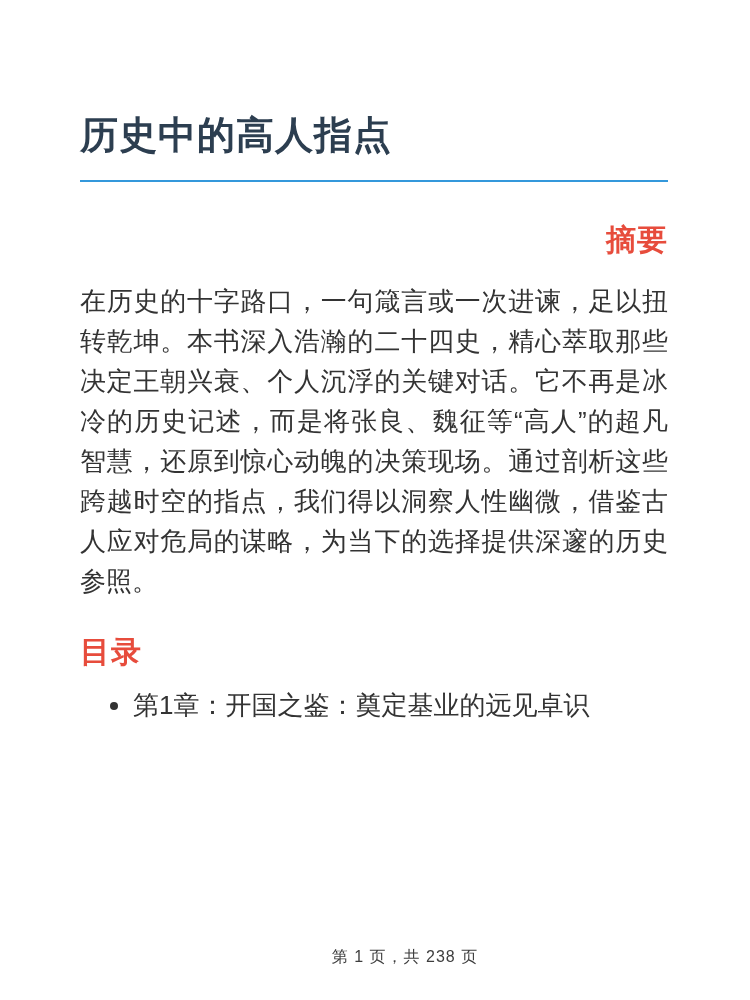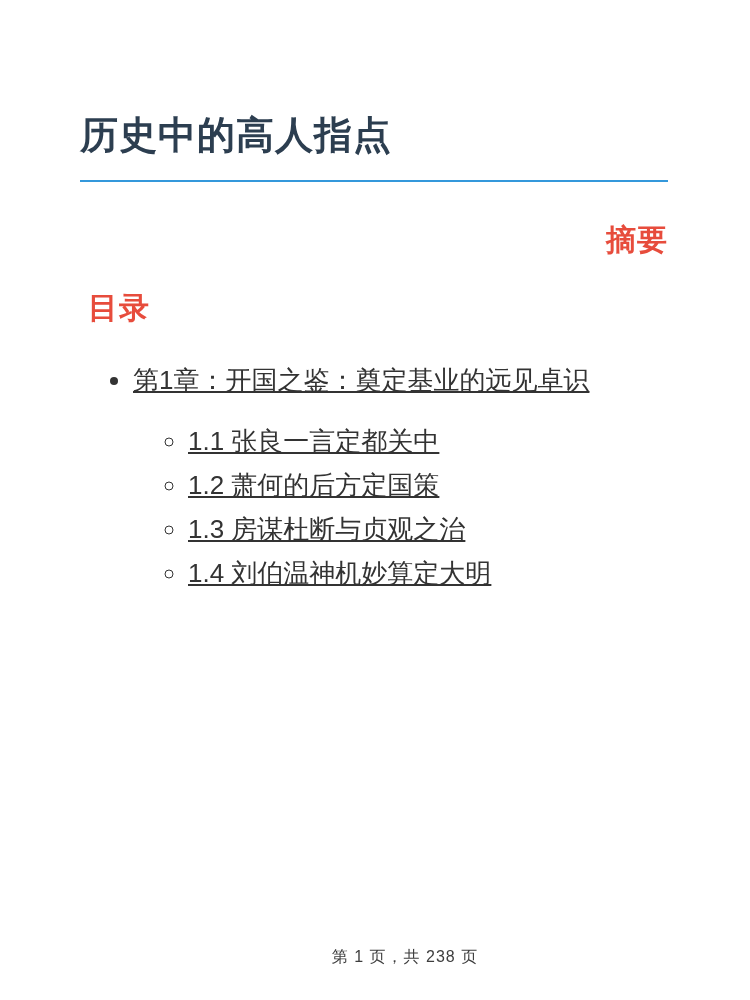--- a/index.html
+++ b/index.html
@@ -32,35 +32,34 @@
     letter-spacing: 1px;
   }
   .section-heading {
     font-size: 30px;
     line-height: 34px;
     font-weight: bold;
     color: #e74c3c;
     letter-spacing: 1px;
   }
   .heading-abstract { margin: 41px 0 0 0; text-align: right; }
-  .heading-toc      { margin: 34px 0 0 8px; }
+  .heading-toc      { margin: 34px 0 0 0; }
   .abstract-body {
     margin: 24px 0 0 0;
     font-size: 26px;
     line-height: 40px;
     color: #333333;
     text-align: justify;
     text-justify: inter-ideograph;
   }
   ul.toc-list {
-    margin: 38px 0 0 0;
+    margin: 19px 0 0 0;
     padding: 0 0 0 53px;
     list-style: disc;
     color: #333333;
-    text-decoration: underline;
   }
   li.toc-chapter {
     font-size: 26px;
     line-height: 34px;
     color: #333333;
   }
   ul.toc-sections {
     margin: 22px 0 0 0;
     padding: 0 0 0 55px;
     list-style: circle;
@@ -85,31 +84,26 @@
 </head>
 <body>
 
 <div class="page">
   <div class="content">
 
     <h1 class="doc-title">历史中的高人指点</h1>
 
     <h2 class="section-heading heading-abstract">摘要</h2>
 
+    <p class="abstract-body">在历史的十字路口，一句箴言或一次进谏，足以扭转乾坤。本书深入浩瀚的二十四史，精心萃取那些决定王朝兴衰、个人沉浮的关键对话。它不再是冰冷的历史记述，而是将张良、魏征等“高人”的超凡智慧，还原到惊心动魄的决策现场。通过剖析这些跨越时空的指点，我们得以洞察人性幽微，借鉴古人应对危局的谋略，为当下的选择提供深邃的历史参照。</p>
 
     <h2 class="section-heading heading-toc">目录</h2>
 
     <ul class="toc-list">
       <li class="toc-chapter">
         <span>第1章：开国之鉴：奠定基业的远见卓识</span>
-        <ul class="toc-sections">
-          <li class="toc-section">1.1 张良一言定都关中</li>
-          <li class="toc-section">1.2 萧何的后方定国策</li>
-          <li class="toc-section">1.3 房谋杜断与贞观之治</li>
-          <li class="toc-section">1.4 刘伯温神机妙算定大明</li>
-        </ul>
       </li>
     </ul>
 
   </div>
 
   <div class="page-footer">第 1 页，共 238 页</div>
 </div>
 
 </body></html>

